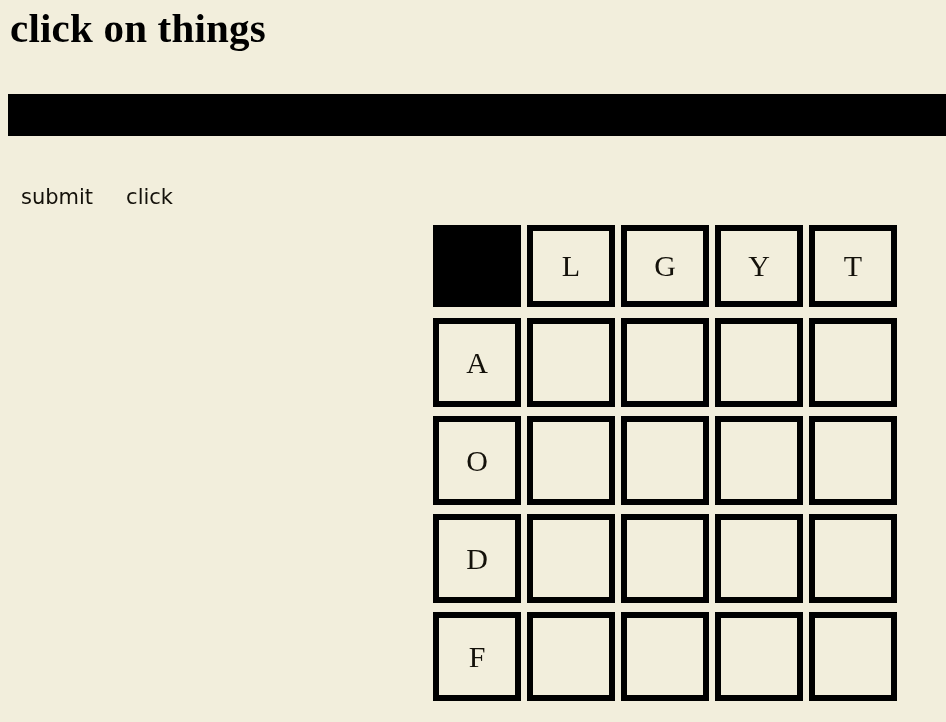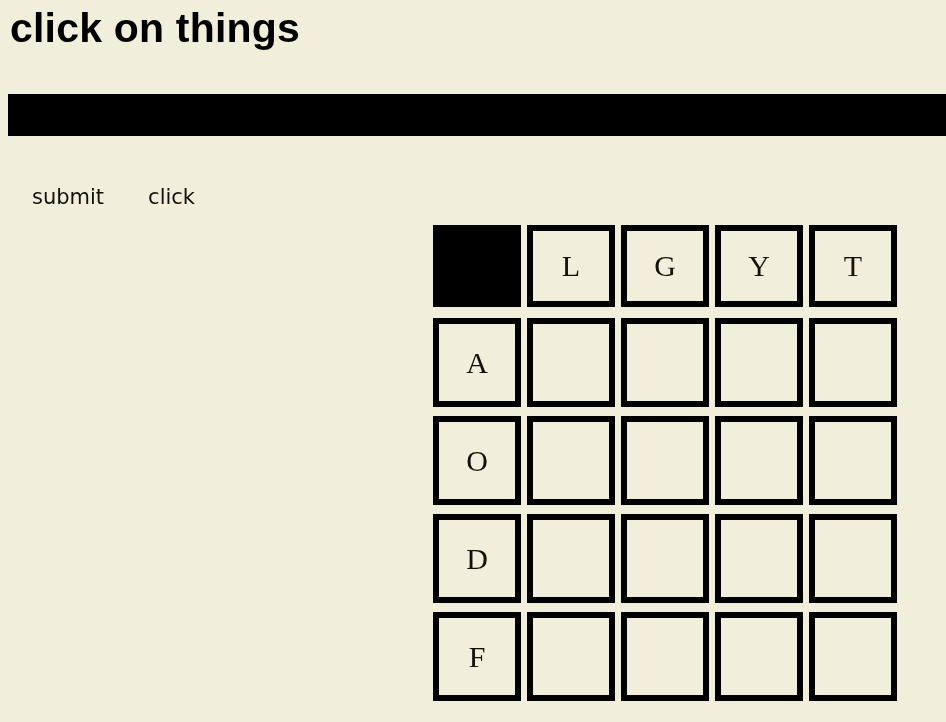--- a/index.html
+++ b/index.html
@@ -13,21 +13,21 @@
     font-family: "Liberation Serif", serif;
     overflow: hidden;
     position: relative;
   }
 
   
   #page-title {
     position: absolute;
     left: 10px;
     top: 2px;
-    font-family: Liberation Sans, sans-serif;
+    font-family: Liberation Serif, serif;
     font-weight: bold;
     font-size: 41px;
     line-height: 52px;
     color: #000000;
     letter-spacing: 0.2px;
     white-space: nowrap;
   }
 
   
   #status-bar {
@@ -49,21 +49,21 @@
     align-items: center;
   }
   .action-btn {
     font-family: "DejaVu Sans", sans-serif;
     font-size: 21px;
     line-height: 30px;
     color: #14110a;
     background: transparent;
     border: 0;
     padding: 0;
-    margin: 12px;
+    margin: 1px;
     cursor: pointer;
     white-space: nowrap;
   }
   #submit-button { margin-right: 32px; }
 
   
   #grid {
     position: absolute;
     left: 433px;
     top: 219px;

